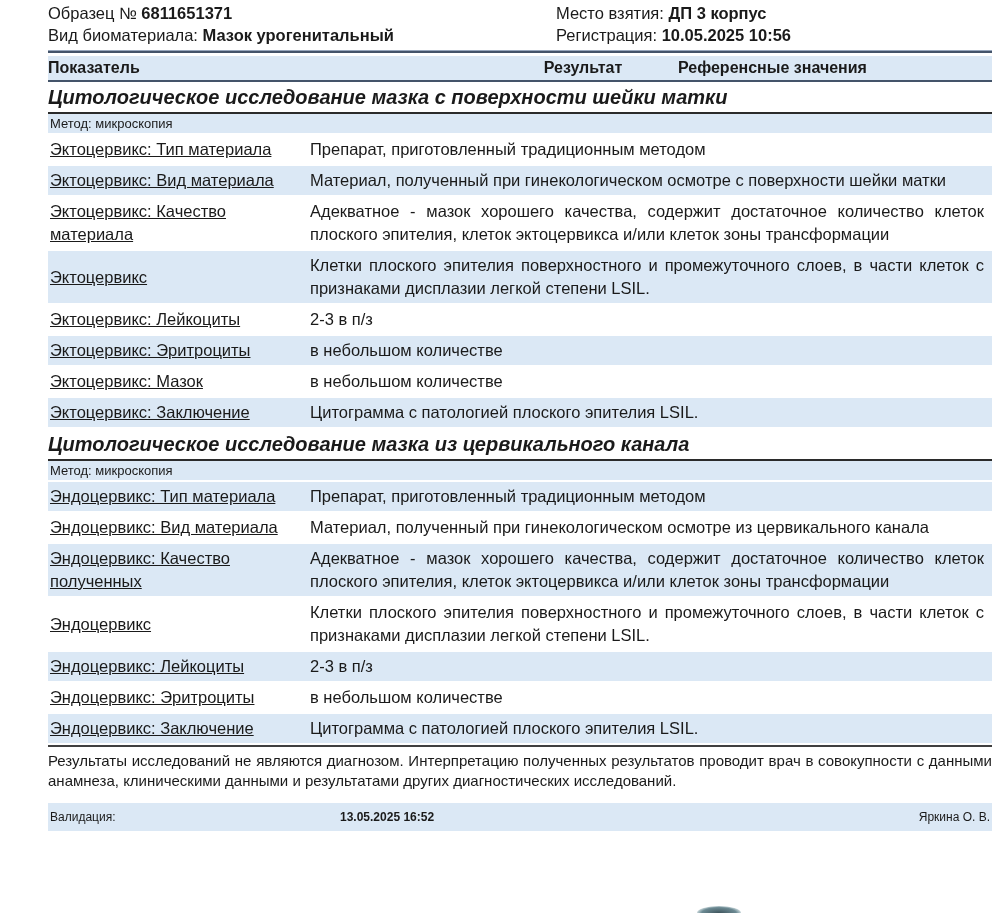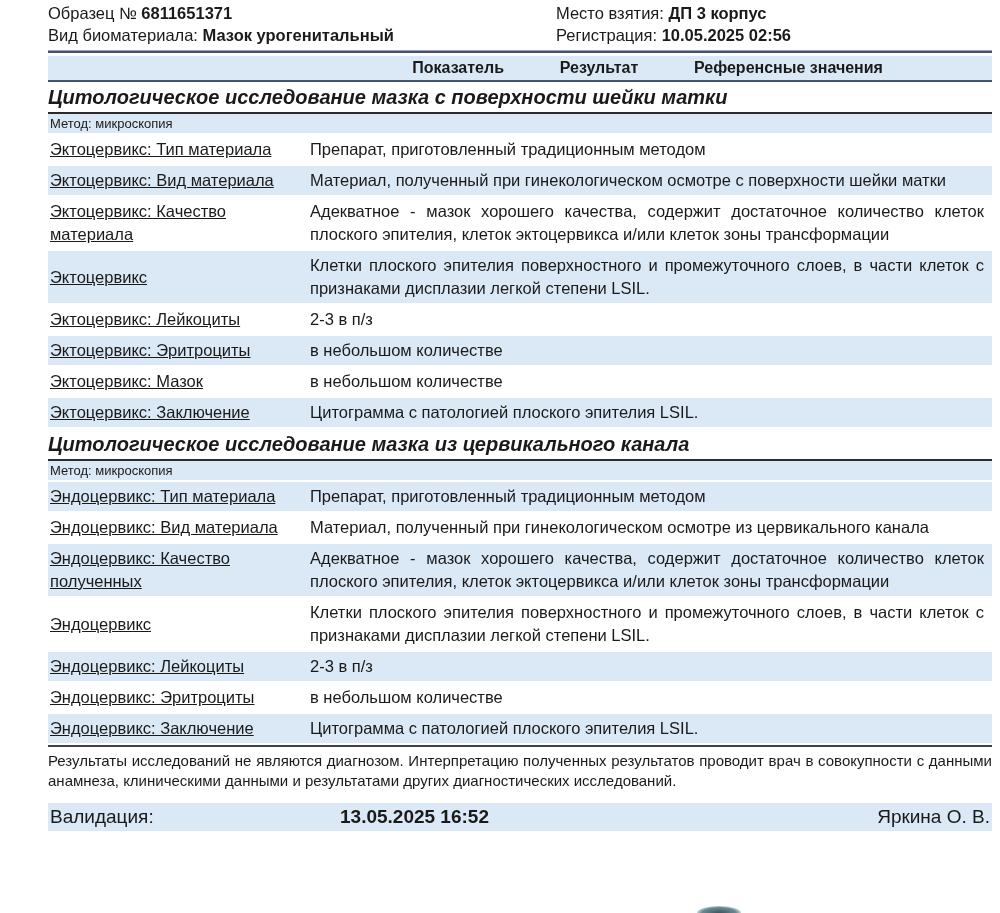--- a/index.html
+++ b/index.html
@@ -25,21 +25,21 @@
     margin-top: 4px;
   }
   
   .thead {
     display: flex; background: #dbe8f5;
     border-bottom: 2px solid #44546a;
     margin-top: 3px;
     font-weight: bold; font-size: 16px; line-height: 24px;
     height: 26px;
   }
-  .thead .c1 { width: 440px; text-align: right; margin-left: 16px; }
+  .thead .c1 { width: 440px; text-align: left; }
   .thead .c2 { width: 190px; text-align: center; }
   .thead .c3 { flex: 1; text-align: left; }
   
   .section-title {
     font-size: 20px; font-weight: bold; font-style: italic;
     padding: 4px 0 3px 0;
     border-bottom: 2px solid #2b2b2b;
   }
   .method-row {
     background: #dbe8f5;
@@ -59,21 +59,21 @@
   
   .table-end-rule { border-top: 2px solid #404040; margin-top: 1px; }
   .disclaimer {
     font-size: 15px; line-height: 20px;
     text-align: justify;
     padding: 4px 0 6px 0;
   }
   .validation {
     display: flex; align-items: center;
     background: #dbe8f5;
-    font-size: 19px;
+    font-size: 12px;
     margin-top: 6px;
     height: 28px;
     padding: 2px 2px 2px 2px;
   }
   .validation .v-label { width: 290px; flex: none; }
   .validation .v-date { font-weight: bold; }
   .validation .v-name { margin-left: auto; }
   .stamp {
     position: absolute;
     left: 697px; top: 906px;
@@ -87,21 +87,21 @@
 
 <div class="page">
 
   <div class="meta">
     <div class="meta-col-left">
       <div><span>Образец № </span><b>6811651371</b></div>
       <div><span>Вид биоматериала: </span><b>Мазок урогенитальный</b></div>
     </div>
     <div class="meta-col-right">
       <div><span>Место взятия: </span><b>ДП 3 корпус</b></div>
-      <div><span>Регистрация: </span><b>10.05.2025 02:56</b></div>
+      <div><span>Регистрация: </span><b>10.05.2025 10:56</b></div>
     </div>
   </div>
   <div class="meta-rule"></div>
 
   <div class="thead">
     <div class="c1">Показатель</div>
     <div class="c2">Результат</div>
     <div class="c3">Референсные значения</div>
   </div>
 

